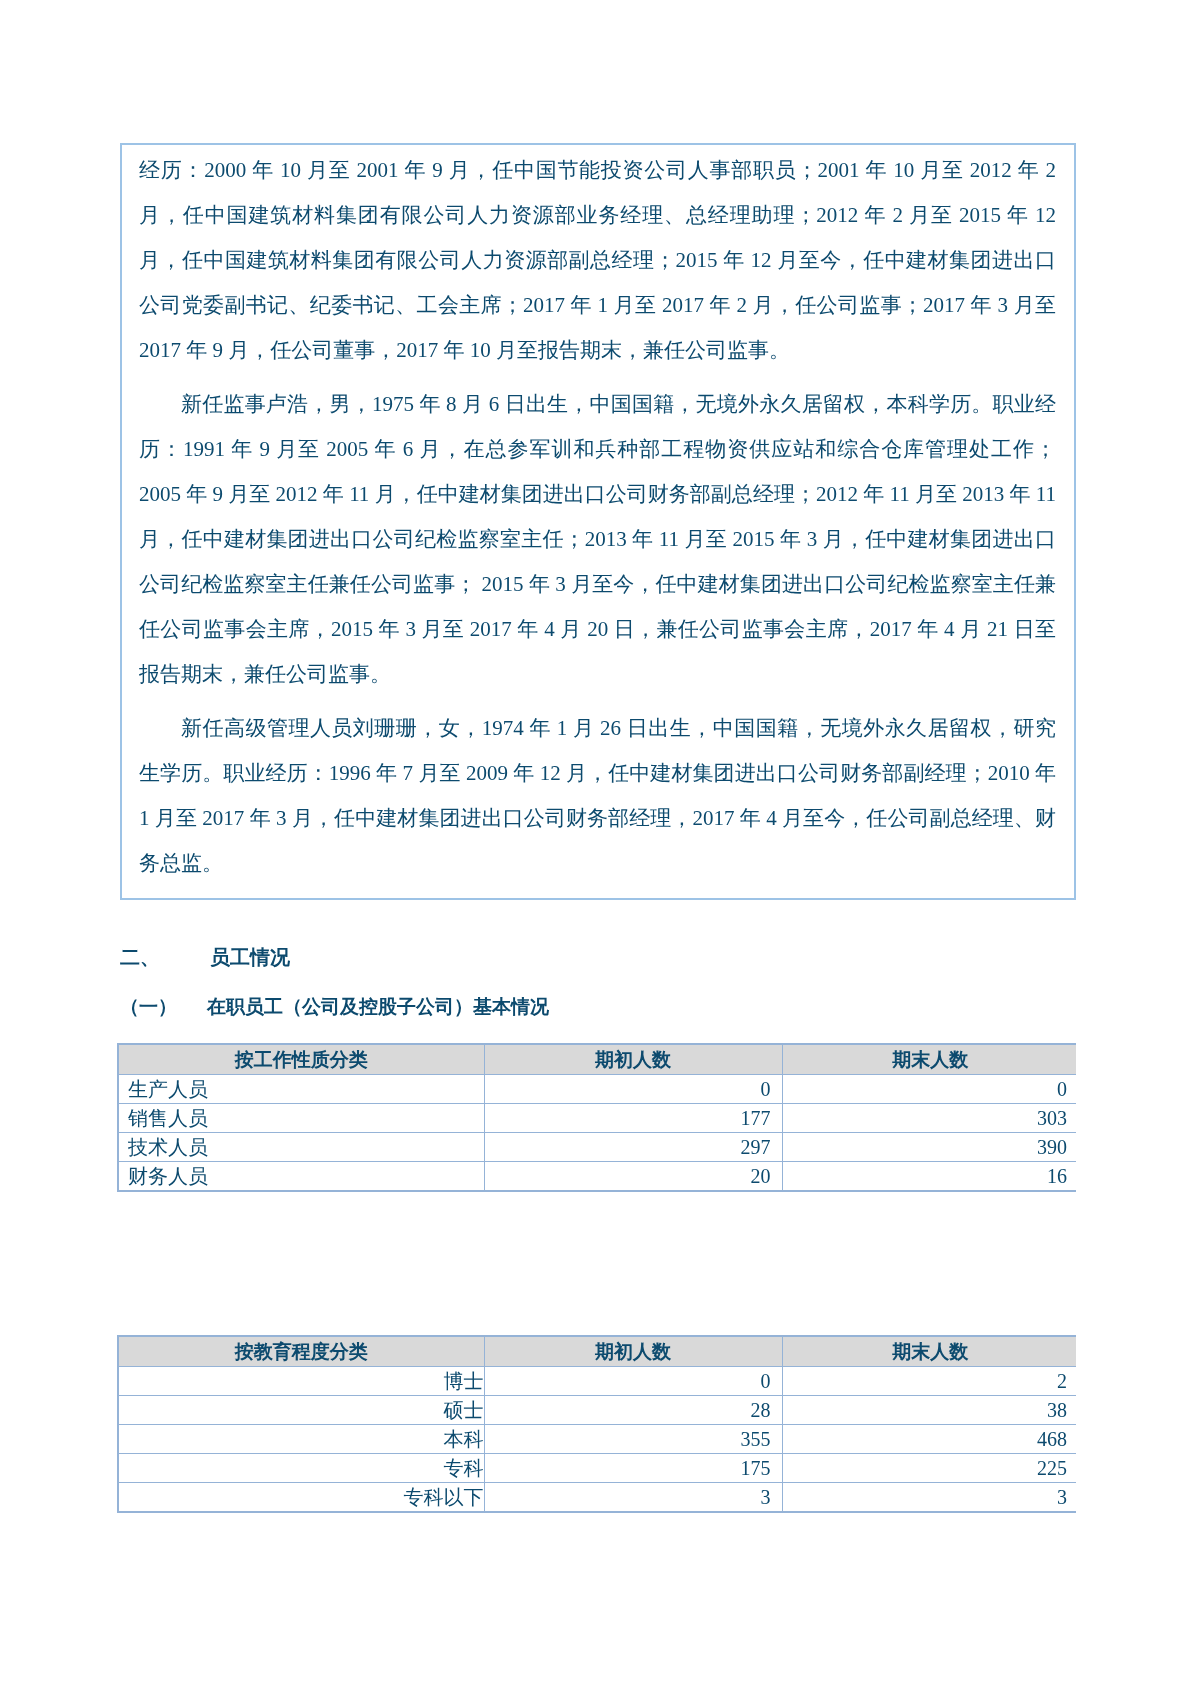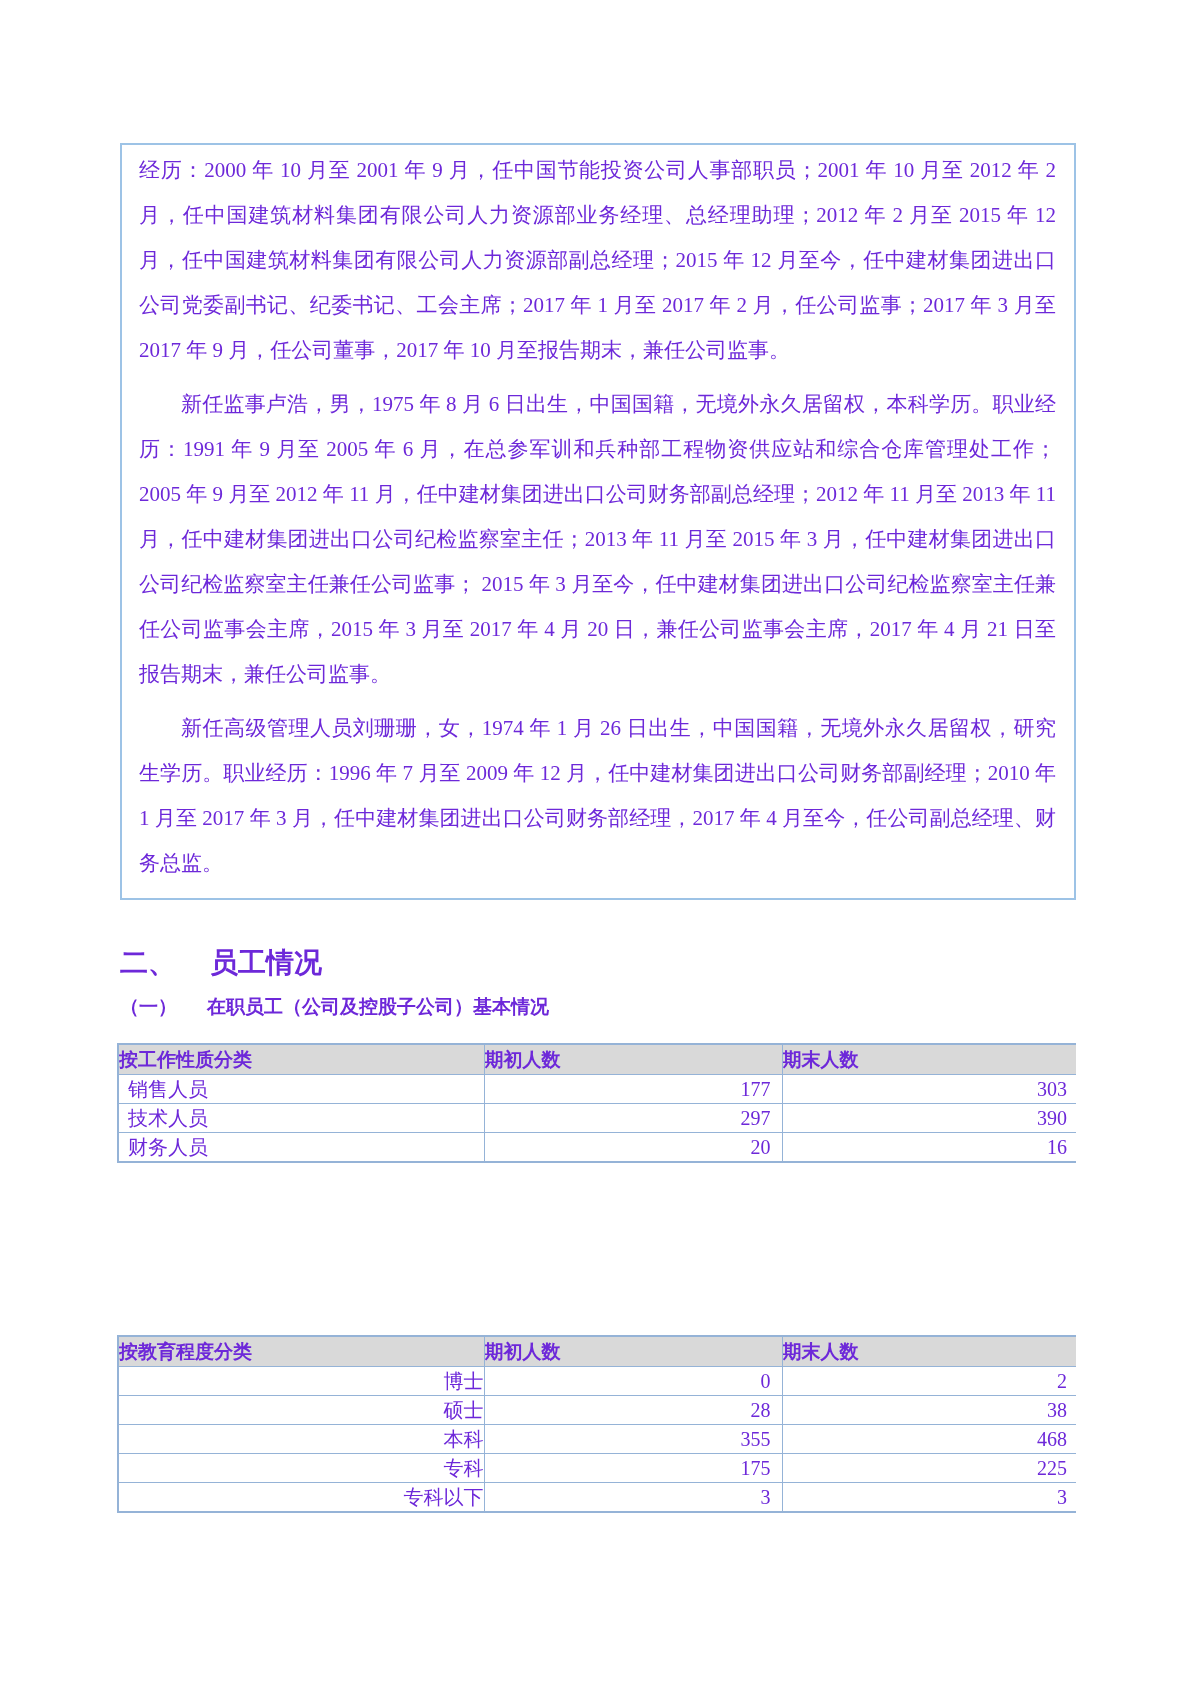--- a/index.html
+++ b/index.html
@@ -1,21 +1,21 @@
 <!DOCTYPE html>
 <html><head>
 <meta charset="utf-8">
 <style>
   html,body { margin:0; padding:0; background:#ffffff; }
   .page {
     position:relative;
     width:1076px;
     height:1697px;
     background:#ffffff;
-    color:#6d28d9;
+    color:#0c4a6e;
     font-family:"Liberation Serif","DejaVu Serif",serif;
     overflow:hidden;
   }
 
   
   .bio-box {
     position:absolute;
     left:120px; top:143px;
     width:956px; height:757px;
     box-sizing:border-box;
@@ -28,21 +28,21 @@
   }
   .bio-box p { margin:0 0 9px 0; }
   .bio-box p.indent { text-indent:2em; }
 
   
   .section-heading {
     position:absolute;
     left:120px; top:944px;
     font-family:Liberation Sans, sans-serif;
     font-weight:bold;
-    font-size:28px;
+    font-size:20px;
     white-space:nowrap;
   }
   .section-heading .num { display:inline-block; width:90px; }
   .subsection-heading {
     position:absolute;
     left:120px; top:994px;
     font-family:Liberation Serif, serif;
     font-weight:bold;
     font-size:19px;
     white-space:nowrap;
@@ -70,21 +70,21 @@
     padding:0;
     overflow:hidden;
     white-space:nowrap;
   }
   .data-table th {
     background:#d9d9d9;
     height:29px;
     font-family:Liberation Serif, serif;
     font-weight:bold;
     font-size:19px;
-    text-align:left;
+    text-align:center;
   }
   .data-table td.label { text-align:left; padding-left:9px; }
   .data-table td.num { text-align:right; padding-right:11px; }
   .data-table tr.total td.label {
     text-align:center;
     padding-left:0;
     font-family:"Liberation Sans","DejaVu Sans",sans-serif;
     font-weight:bold;
   }
   table.t2 td.label { text-align:right; padding-left:11px; }
@@ -115,20 +115,25 @@
         <col class="c3">
       </colgroup>
     <thead>
       <tr>
         <th>按工作性质分类</th>
         <th>期初人数</th>
         <th>期末人数</th>
       </tr>
     </thead>
     <tbody>
+      <tr>
+        <td class="label">生产人员</td>
+        <td class="num">0</td>
+        <td class="num">0</td>
+      </tr>
       <tr>
         <td class="label">销售人员</td>
         <td class="num">177</td>
         <td class="num">303</td>
       </tr>
       <tr>
         <td class="label">技术人员</td>
         <td class="num">297</td>
         <td class="num">390</td>
       </tr>

